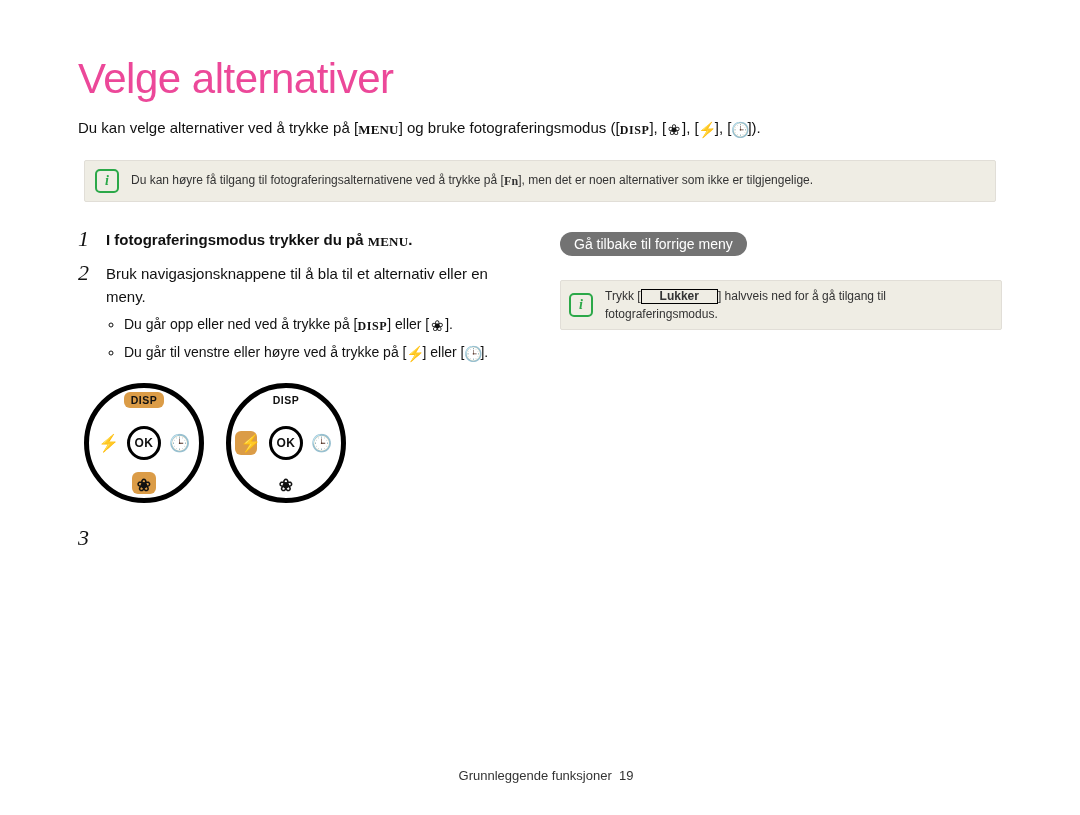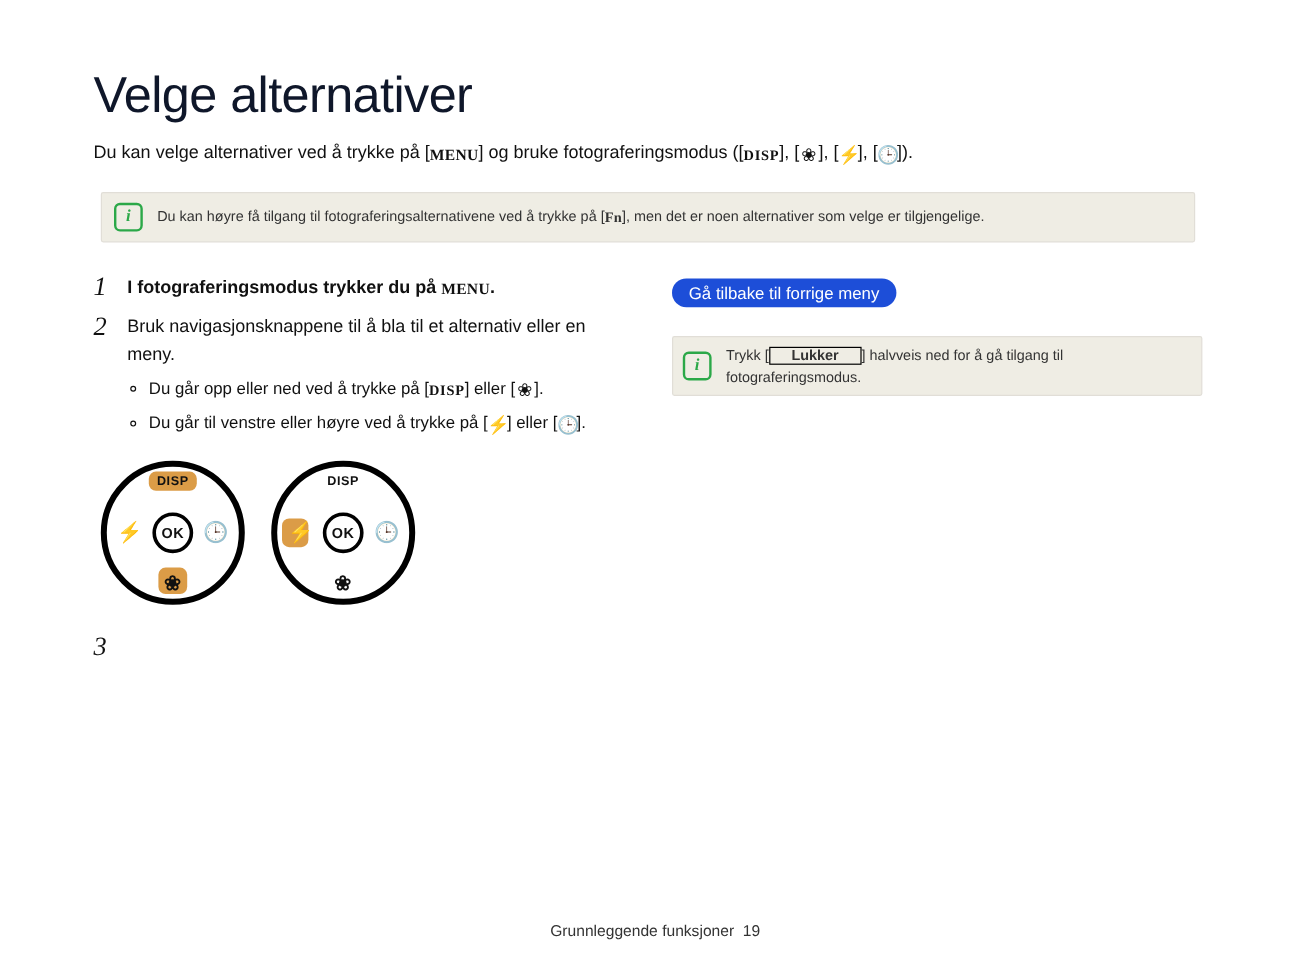--- a/index.html
+++ b/index.html
@@ -7,21 +7,21 @@
     margin: 0;
     width: 1080px;
     height: 815px;
     background: #fff;
     font-family: Arial, Helvetica, sans-serif;
     color: #111;
     position: relative;
     padding: 55px 78px 0 78px;
   }
   .title {
-    color: #0f172a;
+    color: #ec4899;
     font-size: 42px;
     letter-spacing: -0.5px;
     font-weight: 400;
     margin: 0 0 14px 0;
   }
   .intro {
     font-size: 15px;
     margin: 0 0 18px 0;
     line-height: 1.5;
   }
@@ -185,21 +185,21 @@
   .dial .accent-left {
     position: absolute;
     top: 50%; left: 4px;
     width: 22px; height: 24px;
     margin-top: -12px;
     background: #db9c47;
     border-radius: 6px;
   }
   .pill {
     display: inline-block;
-    background: #1d4ed8;
+    background: #737373;
     color: #fff;
     border-radius: 12px;
     padding: 4px 14px;
     font-size: 14px;
     margin: 4px 0 8px 0;
   }
   .para {
     font-size: 15px;
     line-height: 1.55;
   }
@@ -228,21 +228,21 @@
 
 <h1 class="title">Velge alternativer</h1>
 
 <p class="intro">
   <span>Du kan velge alternativer ved å trykke på [</span><span class="menu-label">MENU</span><span>] og bruke fotograferingsmodus ([</span><span class="disp-label">DISP</span><span>], [</span><span class="icon-glyph">❀</span><span>], [</span><span class="icon-glyph">⚡</span><span>], [</span><span class="icon-glyph">🕒</span><span>]).</span>
 </p>
 
 <div class="note-box">
   <div class="note-icon">i</div>
   <div class="note-text">
-    <span>Du kan høyre få tilgang til fotograferingsalternativene ved å trykke på [</span><span class="fn-label">Fn</span><span>], men det er noen alternativer som velge er tilgjengelige.</span>
+    <span>Du kan høyre få tilgang til fotograferingsalternativene ved å trykke på [</span><span class="fn-label">Fn</span><span>], men det er noen alternativer som ikke er tilgjengelige.</span>
   </div>
 </div>
 
 <div class="cols">
   <div class="col">
     <ol class="steps">
       <li>
         <div class="step-num">1</div>
         <div class="step-body bold">
           <span>I fotograferingsmodus trykker du på</span>

